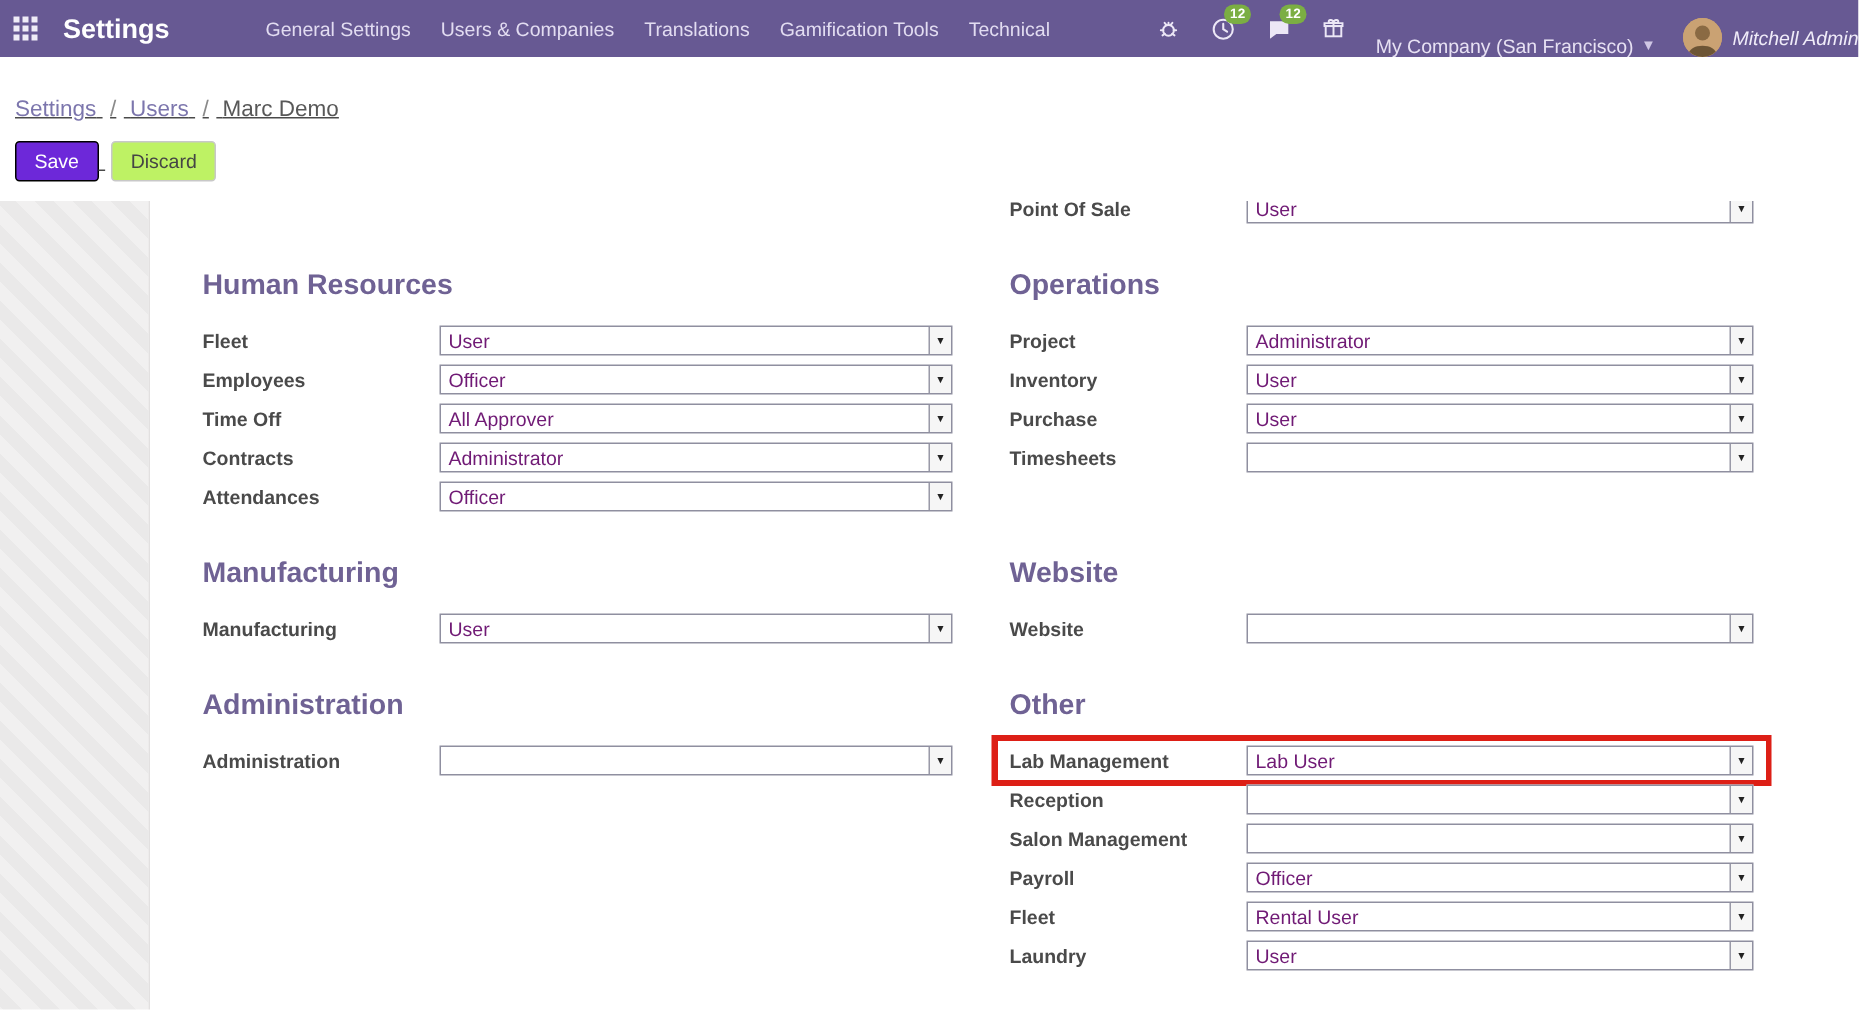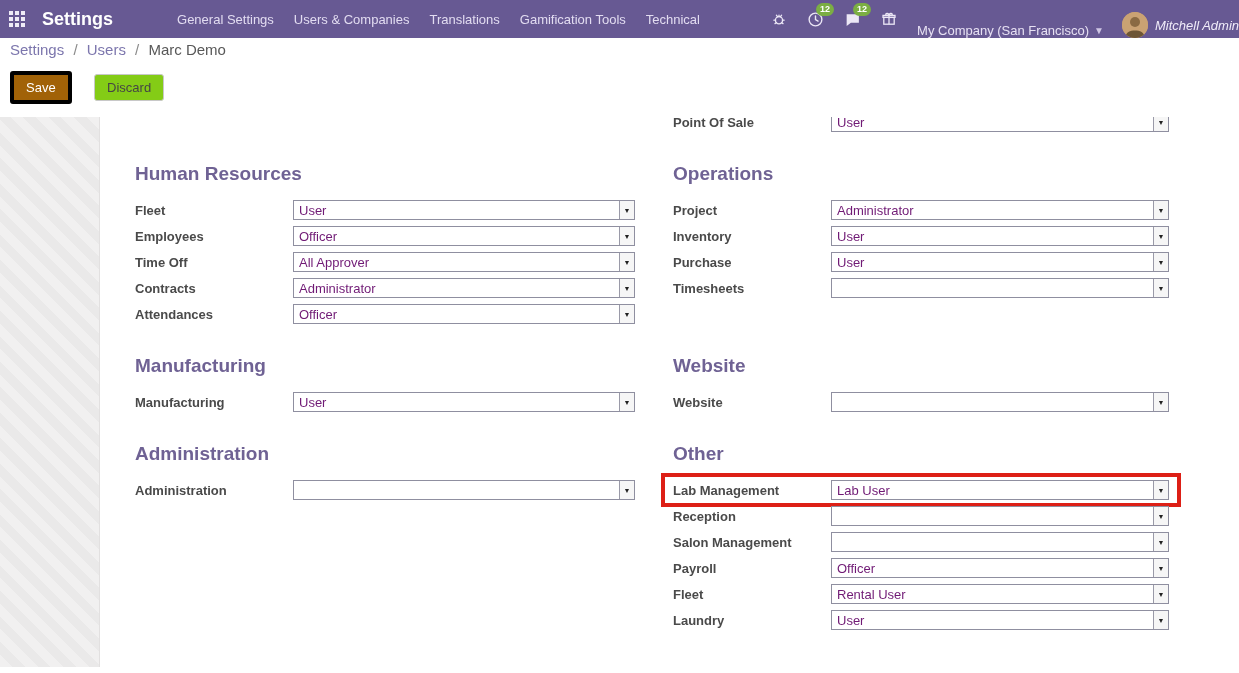--- a/index.html
+++ b/index.html
@@ -32,29 +32,29 @@
     position:absolute; top:3px; right:0px; background:#7bae43; color:#fff;
     font-size:9px; font-weight:bold; line-height:1; padding:2px 4px; border-radius:8px;
   }
   .company-switcher { font-size:13px; color:#e7e1f3; padding:0 10px; white-space:nowrap; cursor:pointer; display:flex; align-items:center; gap:5px; }
   .caret { font-size:10px; color:#cfc6e4; }
   .user-menu { display:flex; align-items:center; gap:7px; padding-left:8px; cursor:pointer; }
   .avatar { width:26px; height:26px; border-radius:50%; overflow:hidden; flex:none; background:#c79b6d; }
   .user-name { font-size:13px; color:#f0ecf9; white-space:nowrap;font-style:italic; }
 
   
-  .control-panel { background:#fff; padding:3px 0 13px 10px; }
+  .control-panel { background:#fff; padding:26px 0 13px 10px;text-decoration:underline; }
   .breadcrumb { font-size:15px; }
   .crumb-link { color:#7c76ad; text-decoration:none; cursor:pointer; }
   .crumb-sep { color:#8a8a8a; margin:0 5px; }
   .crumb-current { color:#585858; }
   .cp-buttons { margin-top:13px; }
   .btn { font-size:13px; padding:5px 12px; border-radius:3px; cursor:pointer; font-family:inherit; }
-  .btn-primary { background:#a16207; border:4px solid #000000; color:#fff; }
-  .btn-secondary { background:#84cc16; border:1px solid #c8c8c8; color:#454545; margin-left:18px; }
+  .btn-primary { background:#6d28d9; border:1px solid #000000; color:#fff; }
+  .btn-secondary { background:#bef264; border:1px solid #c8c8c8; color:#454545; margin-left:4px; }
 
   
   .content { position:relative; height:550px; overflow:hidden; background:#fff; }
   .rail {
     position:absolute; left:0; top:0; bottom:0; width:100px;
     background:repeating-linear-gradient(45deg,#f1f0f0 0 9px,#eae9e9 9px 18px);
     border-right:1px solid #e2e0e0;
   }
   .sheet { margin-left:101px; padding:0 0 0 34px; display:flex; }
   .col { flex:none; }

